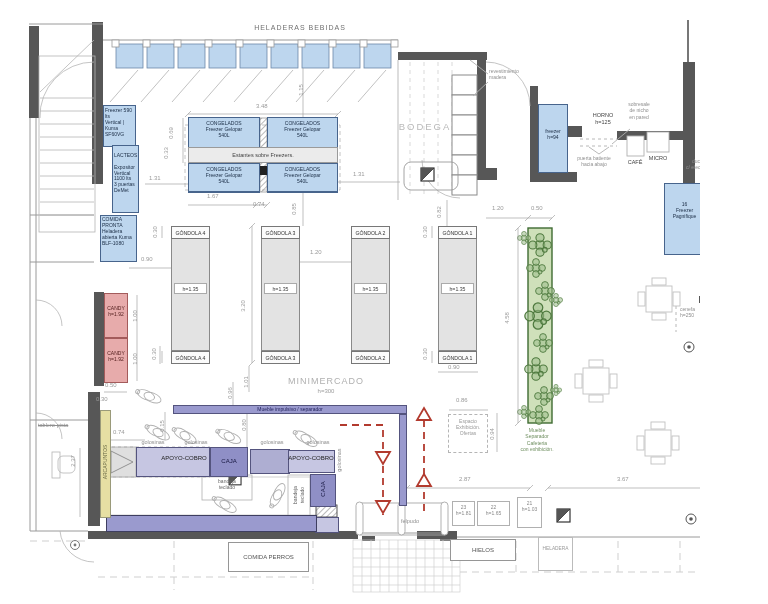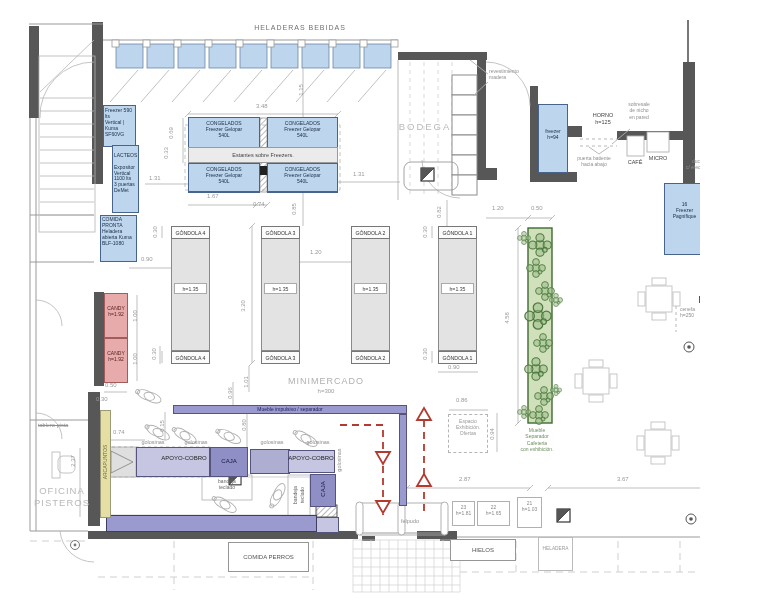--- a/index.html
+++ b/index.html
@@ -373,22 +373,20 @@
     <line x1="249" y1="366" x2="249" y2="392"></line>
     <line x1="247" y1="414" x2="247" y2="447"></line>
     <line x1="165" y1="412" x2="165" y2="440"></line>
   </g>
 </svg>
 
 <div class="room" style="left:240px;top:24px;width:120px;font-size:7px;letter-spacing:1px;color:#707070;">HELADERAS  BEBIDAS</div>
 <div class="room" style="left:392px;top:121px;width:66px;font-size:9.5px;letter-spacing:2px;">BODEGA</div>
 <div class="room" style="left:286px;top:376px;width:80px;font-size:9px;letter-spacing:1px;color:#b0b0b0;">MINIMERCADO</div>
 <div class="room" style="left:286px;top:388px;width:80px;font-size:6px;color:#9c9c9c;">h=300</div>
-<div class="room" style="left:24px;top:485px;width:76px;font-size:9.5px;letter-spacing:1px;line-height:1.3;">OFICINA
-PISTEROS</div>
 
 <div class="box blue" style="left:103px;top:105px;width:33px;height:42px;text-align:left;padding:2px 1px;">Freezer 590 lts
 Vertical | Kuma
 SF60VG</div>
 <div class="box blue" style="left:112px;top:145px;width:27px;height:68px;text-align:left;padding:1px;">
   <span style="white-space:pre-line;">LACTEOS</span><br>
   <span style="white-space:pre-line;">Expositor
 Vertical
 1100 lts
 3 puertas

